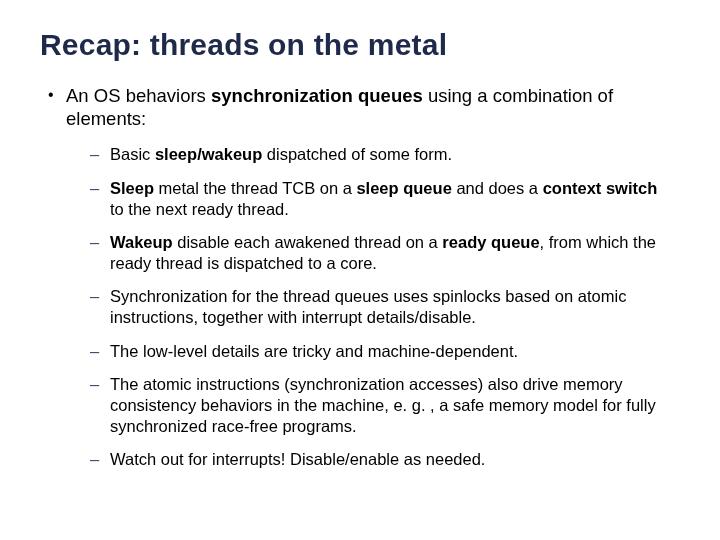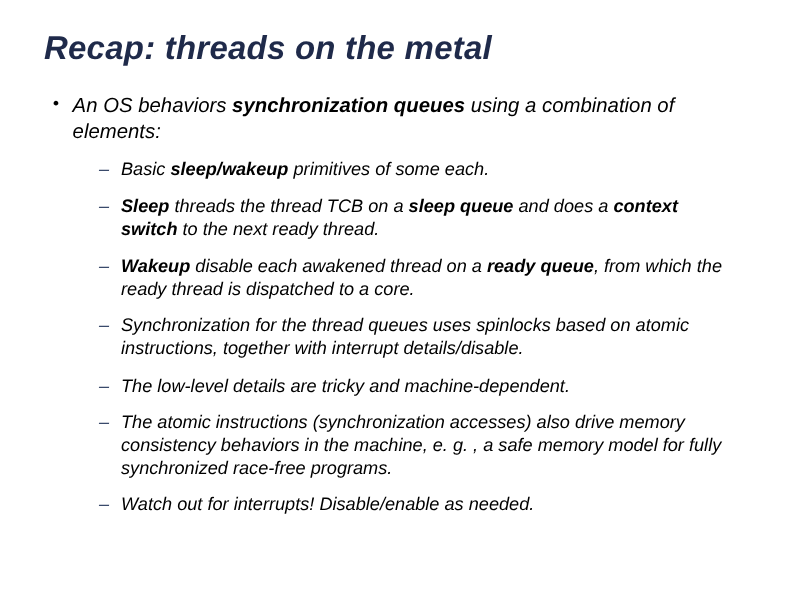--- a/index.html
+++ b/index.html
@@ -1,15 +1,15 @@
 <!DOCTYPE html>
 <html><head>
 <meta charset="utf-8">
 <style>
-  * { margin: 0; padding: 0; box-sizing: border-box; font-style: italic; }
+  * { margin: 0; padding: 0; box-sizing: border-box; }
   html, body { width: 720px; height: 540px; }
   body {
     font-family: Arial, Helvetica, sans-serif;
     background: #fff;
     color: #000;
     padding: 28px 40px 20px 40px;
   }
   .title {
     font-size: 30px;
     font-weight: bold;
@@ -59,28 +59,28 @@
   <div class="txt">
     <span>An OS behaviors </span><b>synchronization queues</b><span> using a combination of elements:</span>
   </div>
 </div>
 
 <div class="sub-list">
 
   <div class="sub-item">
     <div class="dash">–</div>
     <div class="txt">
-      <span>Basic </span><b>sleep/wakeup</b><span> primitives of some each.</span>
+      <span>Basic </span><b>sleep/wakeup</b><span> dispatched of some form.</span>
     </div>
   </div>
 
   <div class="sub-item">
     <div class="dash">–</div>
     <div class="txt">
-      <b>Sleep</b><span> threads the thread TCB on a </span><b>sleep queue</b><span> and does a </span><b>context switch</b><span> to the next ready thread.</span>
+      <b>Sleep</b><span> metal the thread TCB on a </span><b>sleep queue</b><span> and does a </span><b>context switch</b><span> to the next ready thread.</span>
     </div>
   </div>
 
   <div class="sub-item">
     <div class="dash">–</div>
     <div class="txt">
       <b>Wakeup</b><span> disable each awakened thread on a </span><b>ready queue</b><span>, from which the ready thread is dispatched to a core.</span>
     </div>
   </div>
 

